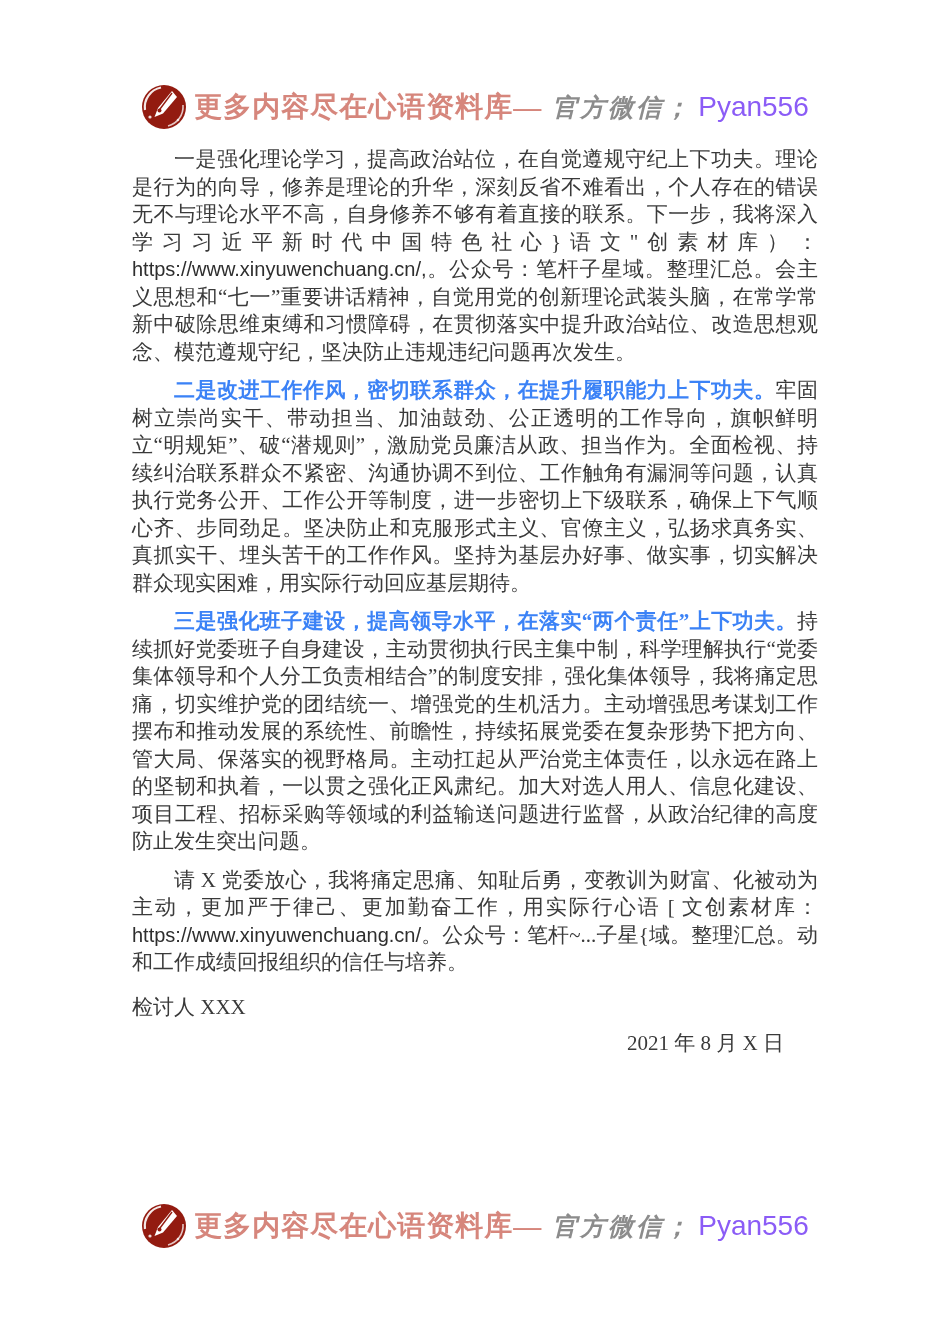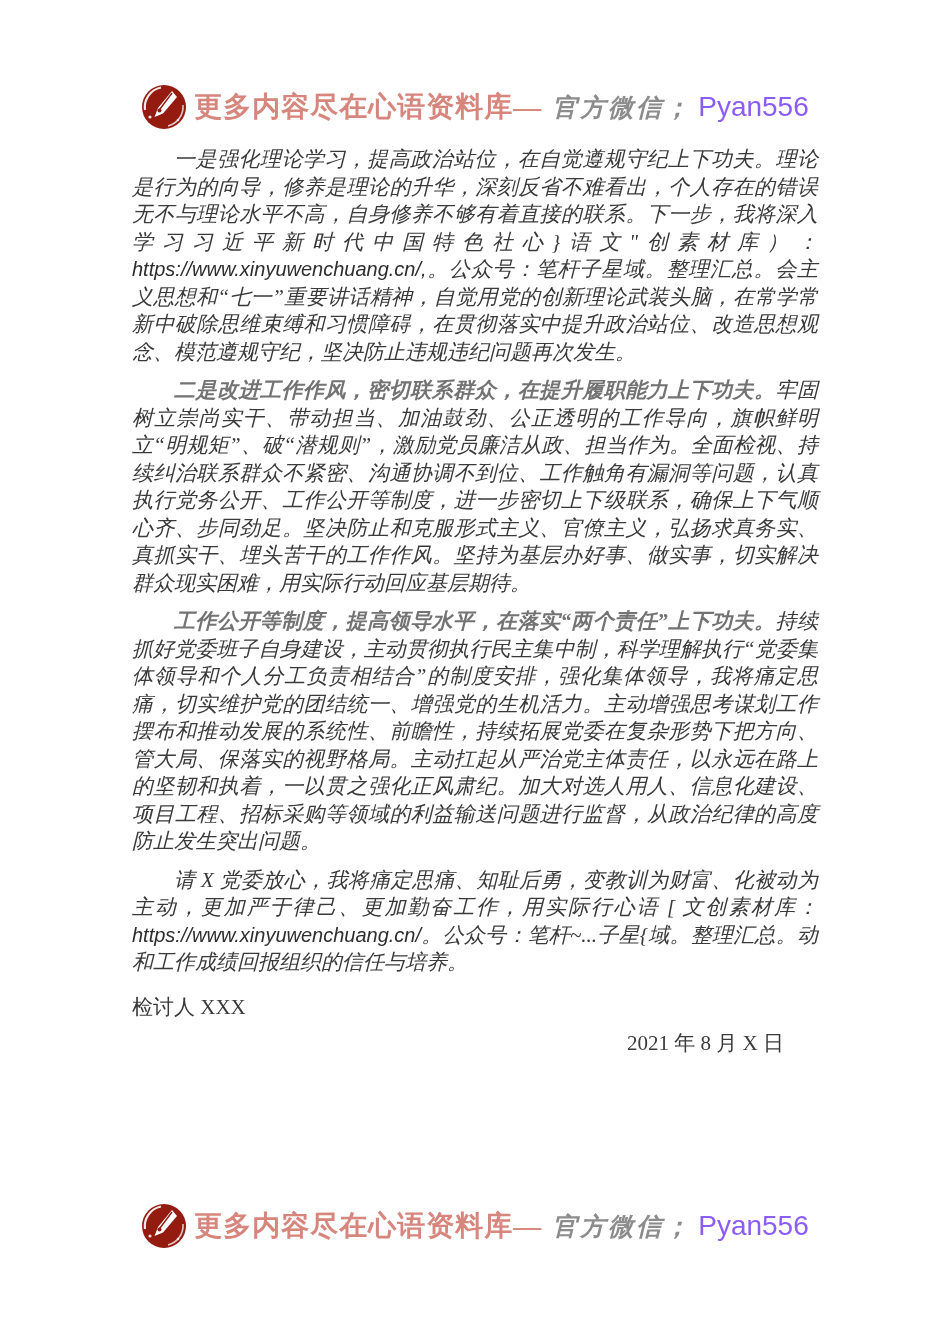--- a/index.html
+++ b/index.html
@@ -53,23 +53,22 @@
     left: 132px;
     width: 686px;
     color: #3a3a3a;
   }
   .doc p.para {
     margin: 0 0 11px 0;
     font-size: 21px;
     line-height: 27.5px;
     text-align: justify;
     text-indent: 2em;
-    font-style: italic;
   }
-  .run-bold { font-weight: bold; color: #737373; }
+  .run-bold { font-weight: bold; color: #3b82f6; }
   .run-url {
     font-family: "Liberation Sans", "DejaVu Sans", sans-serif;
     font-size: 20px;
     color: #2e2e2e;
   }
 
   .sign-name {
     margin: 16px 0 0 0;
     font-size: 21px;
     line-height: 28px;
@@ -102,21 +101,21 @@
   </span>
   <span class="wm-main">更多内容尽在心语资料库—</span>
   <span class="wm-script">官方微信；</span>
   <span class="wm-id">Pyan556</span>
 </div>
 
 <main class="doc">
   <div id="paragraphs">
       <p class="para"><span class="run-normal">一是强化理论学习，提高政治站位，在自觉遵规守纪上下功夫。理论是行为的向导，修养是理论的升华，深刻反省不难看出，个人存在的错误无不与理论水平不高，自身修养不够有着直接的联系。下一步，我将深入学习习近平新时代中国特色社心}语文"创素材库）：</span><span class="run-url">https://www.xinyuwenchuang.cn/,</span><span class="run-normal">。公众号：笔杆子星域。整理汇总。会主义思想和“七一”重要讲话精神，自觉用党的创新理论武装头脑，在常学常新中破除思维束缚和习惯障碍，在贯彻落实中提升政治站位、改造思想观念、模范遵规守纪，坚决防止违规违纪问题再次发生。</span></p>
       <p class="para"><span class="run-bold">二是改进工作作风，密切联系群众，在提升履职能力上下功夫。</span><span class="run-normal">牢固树立崇尚实干、带动担当、加油鼓劲、公正透明的工作导向，旗帜鲜明立“明规矩”、破“潜规则”，激励党员廉洁从政、担当作为。全面检视、持续纠治联系群众不紧密、沟通协调不到位、工作触角有漏洞等问题，认真执行党务公开、工作公开等制度，进一步密切上下级联系，确保上下气顺心齐、步同劲足。坚决防止和克服形式主义、官僚主义，弘扬求真务实、真抓实干、埋头苦干的工作作风。坚持为基层办好事、做实事，切实解决群众现实困难，用实际行动回应基层期待。</span></p>
-      <p class="para"><span class="run-bold">工作公开等制度，提高领导水平，在落实“两个责任”上下功夫。</span><span class="run-normal">持续抓好党委班子自身建设，主动贯彻执行民主集中制，科学理解执行“党委集体领导和个人分工负责相结合”的制度安排，强化集体领导，我将痛定思痛，切实维护党的团结统一、增强党的生机活力。主动增强思考谋划工作摆布和推动发展的系统性、前瞻性，持续拓展党委在复杂形势下把方向、管大局、保落实的视野格局。主动扛起从严治党主体责任，以永远在路上的坚韧和执着，一以贯之强化正风肃纪。加大对选人用人、信息化建设、项目工程、招标采购等领域的利益输送问题进行监督，从政治纪律的高度防止发生突出问题。</span></p>
+      <p class="para"><span class="run-bold">三是强化班子建设，提高领导水平，在落实“两个责任”上下功夫。</span><span class="run-normal">持续抓好党委班子自身建设，主动贯彻执行民主集中制，科学理解执行“党委集体领导和个人分工负责相结合”的制度安排，强化集体领导，我将痛定思痛，切实维护党的团结统一、增强党的生机活力。主动增强思考谋划工作摆布和推动发展的系统性、前瞻性，持续拓展党委在复杂形势下把方向、管大局、保落实的视野格局。主动扛起从严治党主体责任，以永远在路上的坚韧和执着，一以贯之强化正风肃纪。加大对选人用人、信息化建设、项目工程、招标采购等领域的利益输送问题进行监督，从政治纪律的高度防止发生突出问题。</span></p>
       <p class="para"><span class="run-normal">请 X 党委放心，我将痛定思痛、知耻后勇，变教训为财富、化被动为主动，更加严于律己、更加勤奋工作，用实际行心语 [ 文创素材库：</span><span class="run-url">https://www.xinyuwenchuang.cn/</span><span class="run-normal">。公众号：笔杆~...子星{域。整理汇总。动和工作成绩回报组织的信任与培养。</span></p>
     </div>
   <p class="sign-name">检讨人 XXX</p>
   <p class="sign-date">2021 年 8 月 X 日</p>
 </main>
 
 <div class="watermark-row footer">
   <span class="wm-logo">
     <svg viewBox="0 0 46 46" width="46" height="46">
       <circle cx="23" cy="23" r="22" fill="#931b10"></circle>

